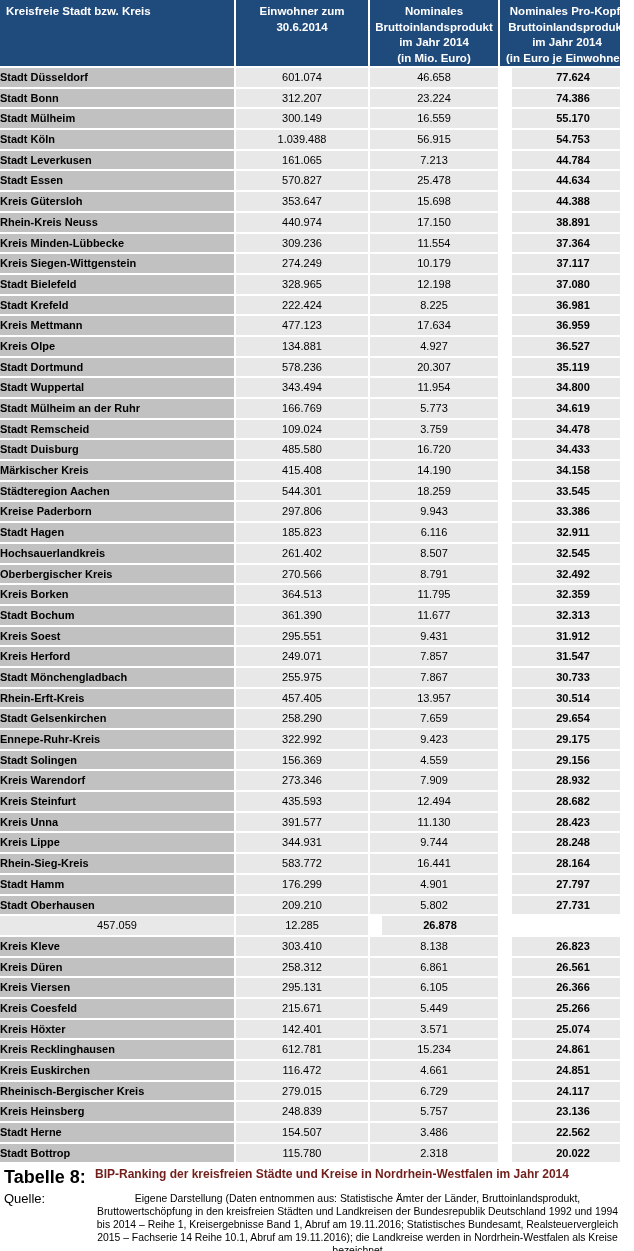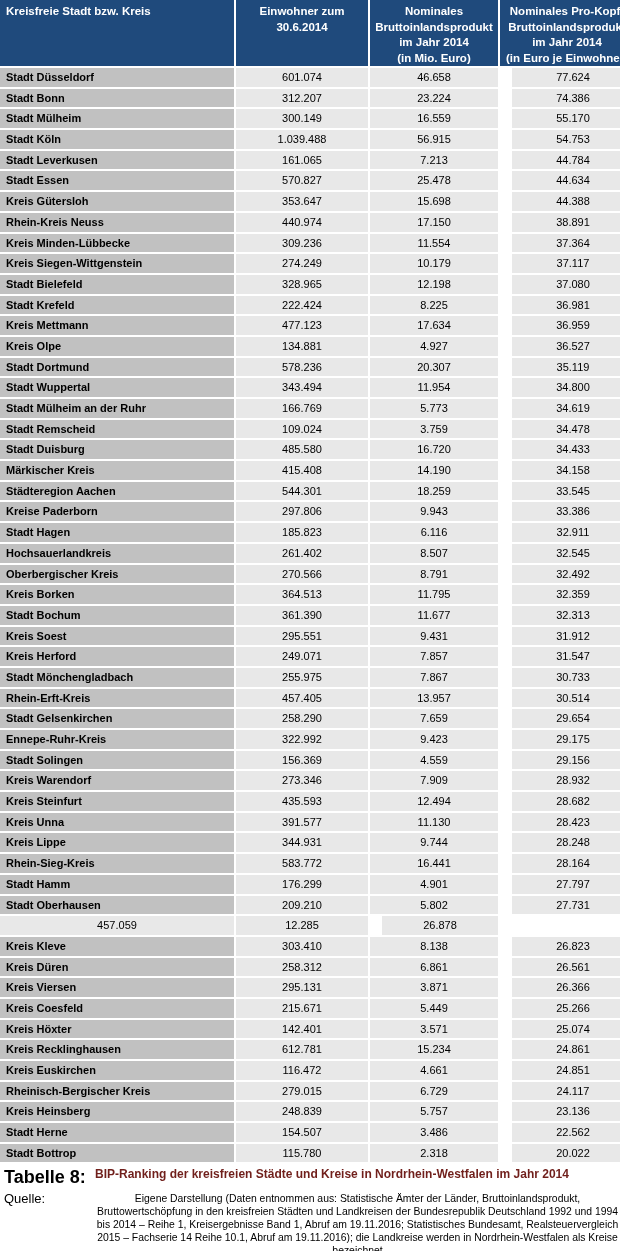--- a/index.html
+++ b/index.html
@@ -41,29 +41,29 @@
   .tr { height: 18.7px; }
   .td {
     font-size: 11px;
     line-height: 18.7px;
     overflow: hidden;
     white-space: nowrap;
   }
   .td.name {
     background: #C1C1C1;
     font-weight: bold;
-    padding-left: 6px;
+    padding-left: 0;
     text-align: left;
   }
   .td.num {
     background: #E8E8E8;
     text-align: center;
     font-weight: normal;
   }
-  .td.num.capita { font-weight: normal; margin-left: 12px; }
+  .td.num.capita { font-weight: bold; margin-left: 12px; }
   
   .footer { margin-top: 5px; padding-left: 4px; }
   .footer-row { display: flex; align-items: flex-start; }
   .flabel {
     flex: 0 0 91px;
     font-size: 18px;
     font-weight: bold;
   }
   .flabel.quelle {
     font-weight: normal;
@@ -408,21 +408,21 @@
   <div class="tr">
     <div class="td name">Kreis Düren</div>
     <div class="td num">258.312</div>
     <div class="td num">6.861</div>
     <div class="td num capita">26.561</div>
   </div>
 
   <div class="tr">
     <div class="td name">Kreis Viersen</div>
     <div class="td num">295.131</div>
-    <div class="td num">3.871</div>
+    <div class="td num">6.105</div>
     <div class="td num capita">26.366</div>
   </div>
 
   <div class="tr">
     <div class="td name">Kreis Coesfeld</div>
     <div class="td num">215.671</div>
     <div class="td num">5.449</div>
     <div class="td num capita">25.266</div>
   </div>
 

